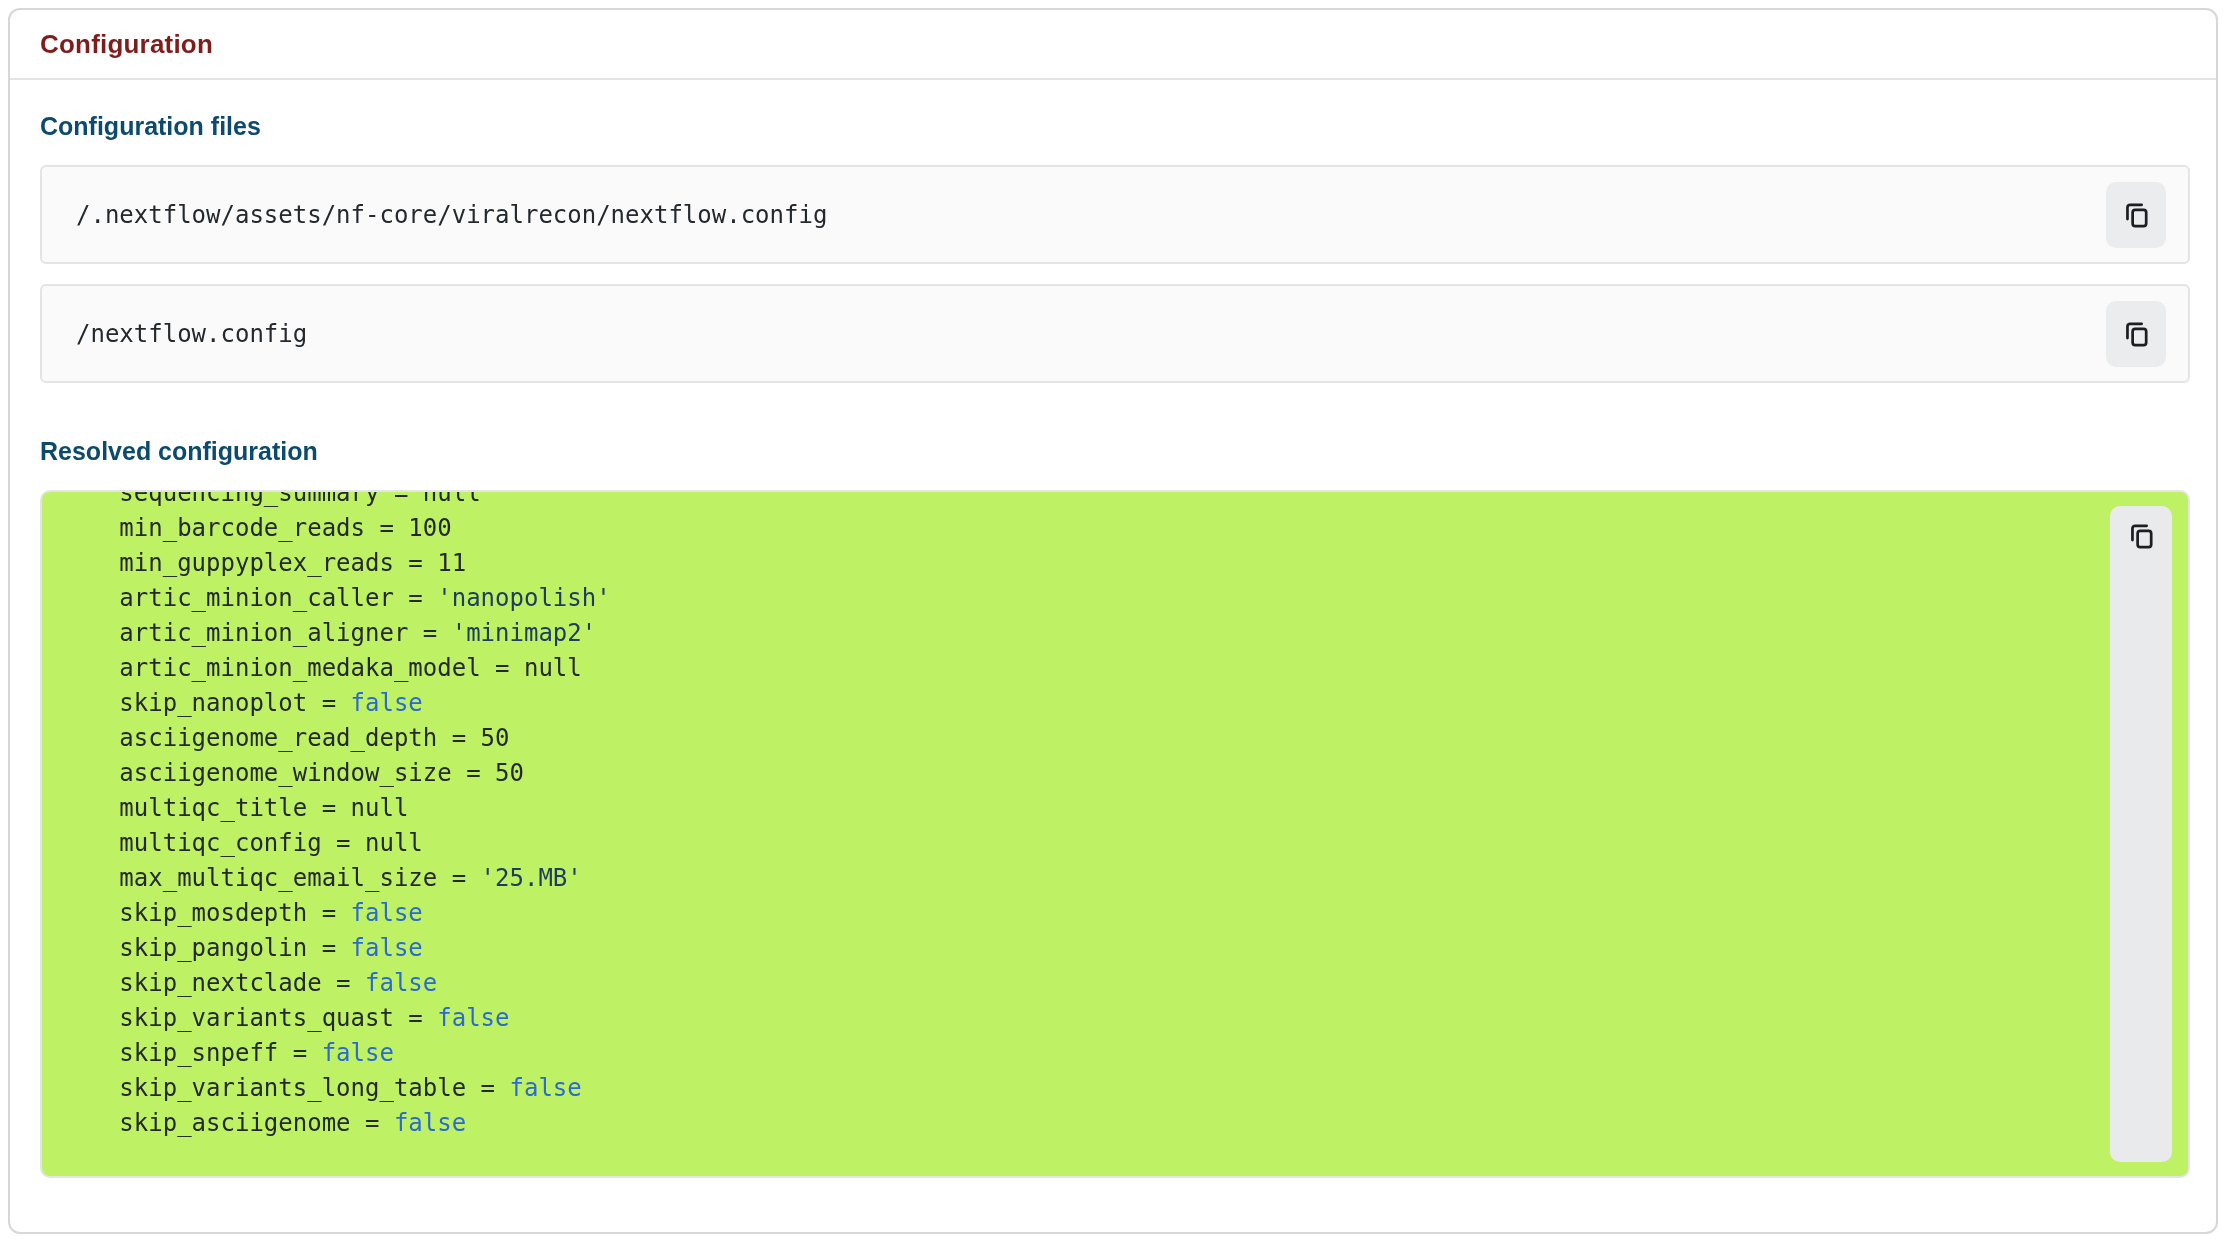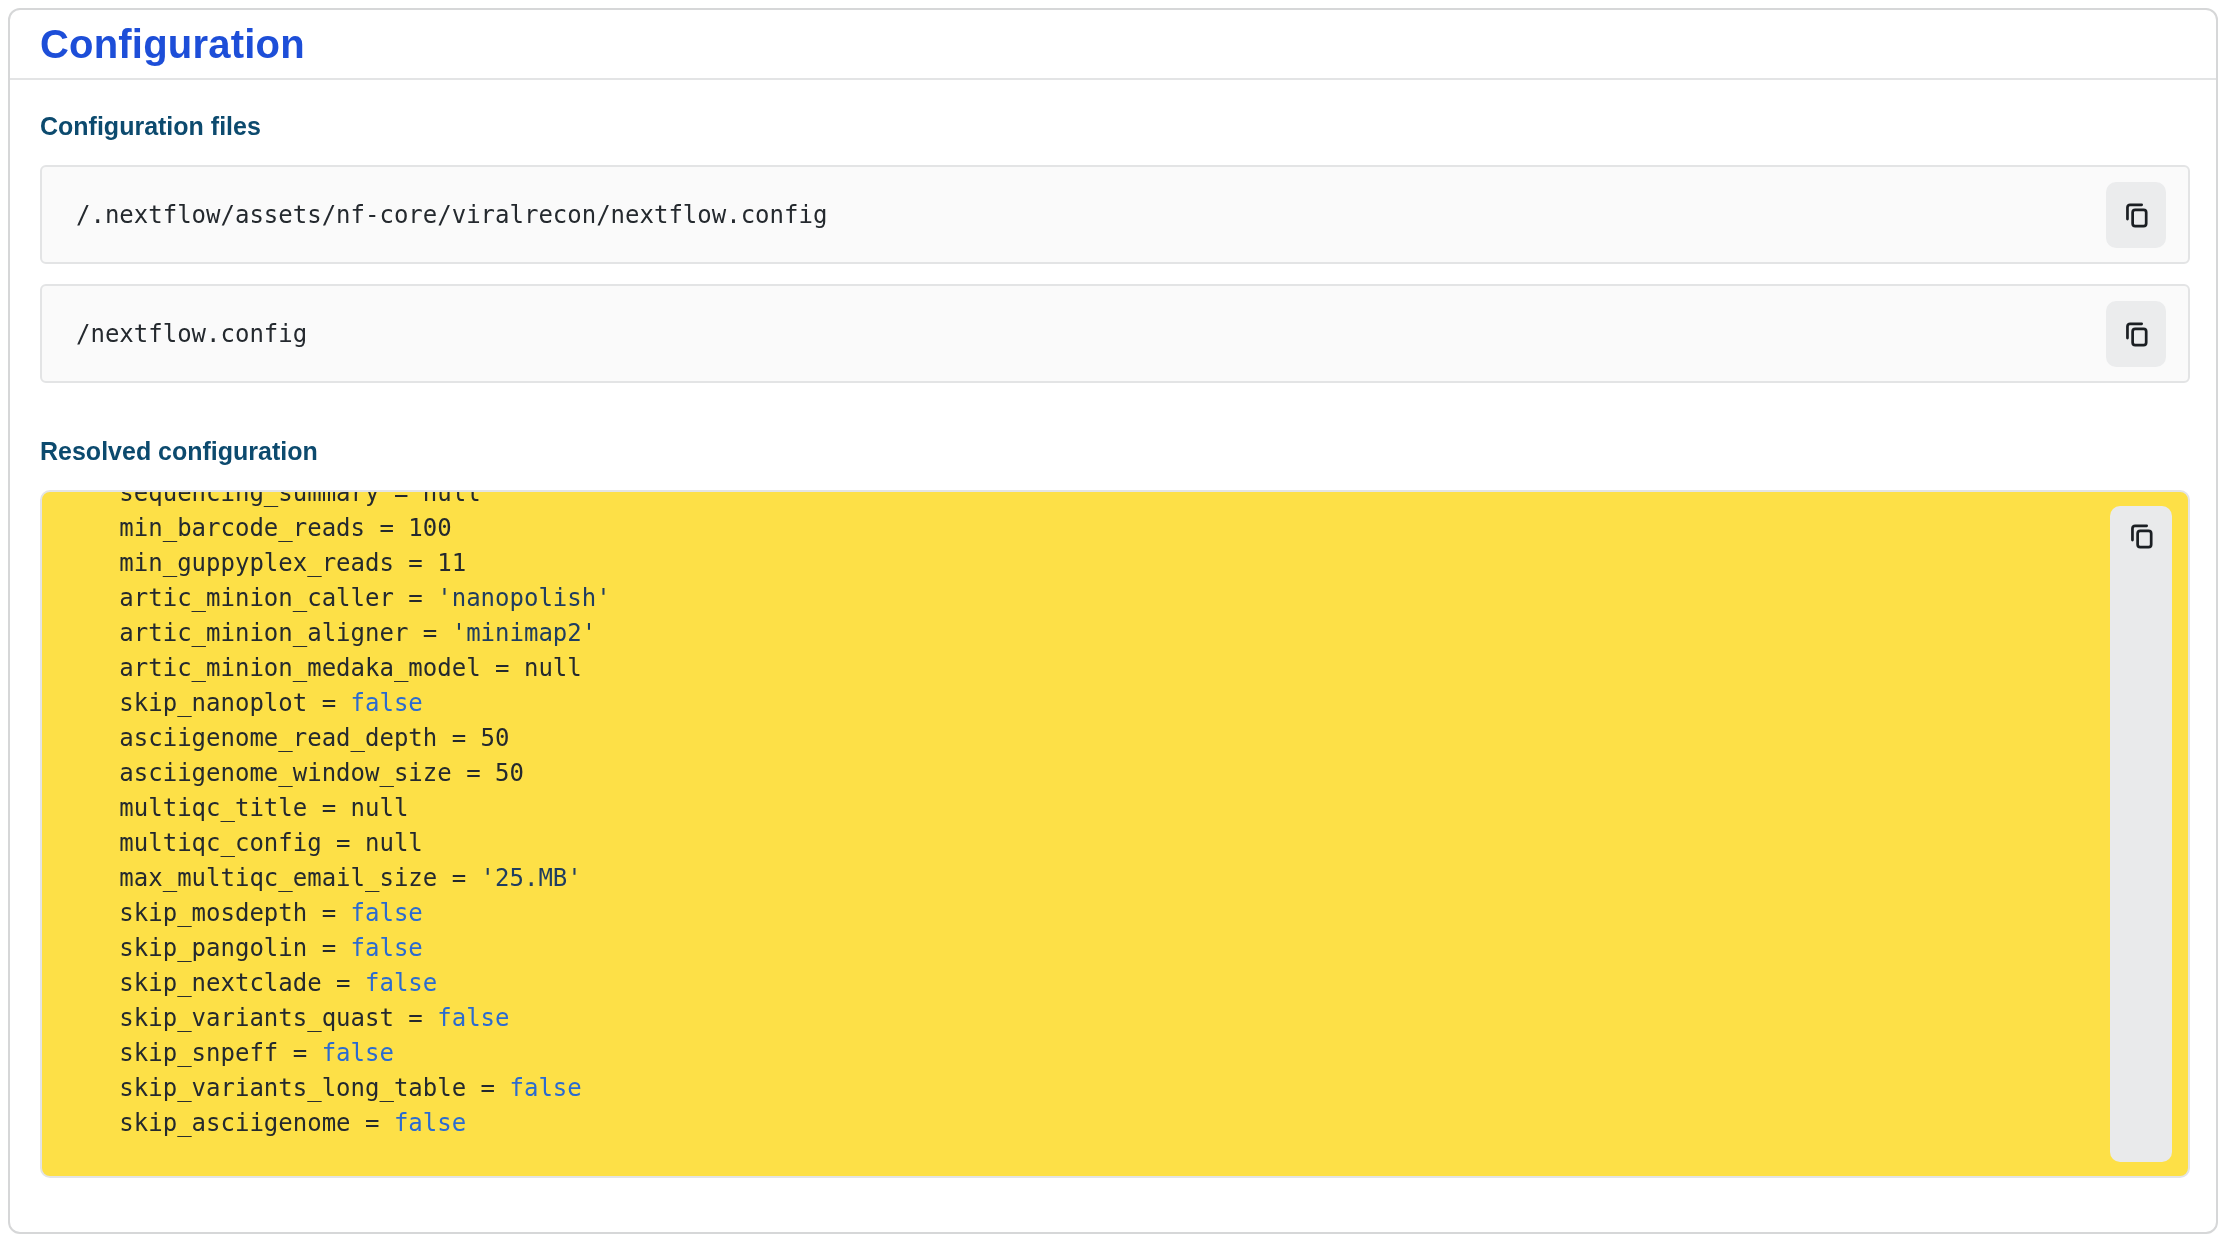--- a/index.html
+++ b/index.html
@@ -19,24 +19,24 @@
     overflow: hidden;
   }
   .card-header {
     height: 70px;
     display: flex;
     align-items: center;
     padding: 0 30px;
     border-bottom: 2px solid #e3e4e5;
   }
   .card-title {
-    font-size: 40px;
+    font-size: 26px;
     font-weight: 700;
     letter-spacing: 0.2px;
-    color: #1d4ed8;
+    color: #7f1d1d;
   }
   .card-body { padding: 26px 30px 30px 30px; }
   .section-heading {
     font-size: 25px;
     font-weight: 700;
     color: #0c4a6e;
     margin: 6px 0 24px 0;
   }
   .section-heading.second { margin: 54px 0 24px 0; }
   .file-box {
@@ -69,21 +69,21 @@
     display: flex;
     align-items: center;
     justify-content: center;
     cursor: pointer;
   }
   .copy-icon { width: 31px; height: 31px; display: block; color: #1b1f23; }
   .code-box {
     position: relative;
     width: 2150px;
     height: 688px;
-    background: #fde047;
+    background: #bef264;
     border: 2px solid #e3e4e5;
     border-radius: 10px;
     overflow: hidden;
     padding: 0 110px 0 34px;
   }
   .code-scroll {
     height: 100%;
     overflow: hidden;
   }
   .code-lines {

